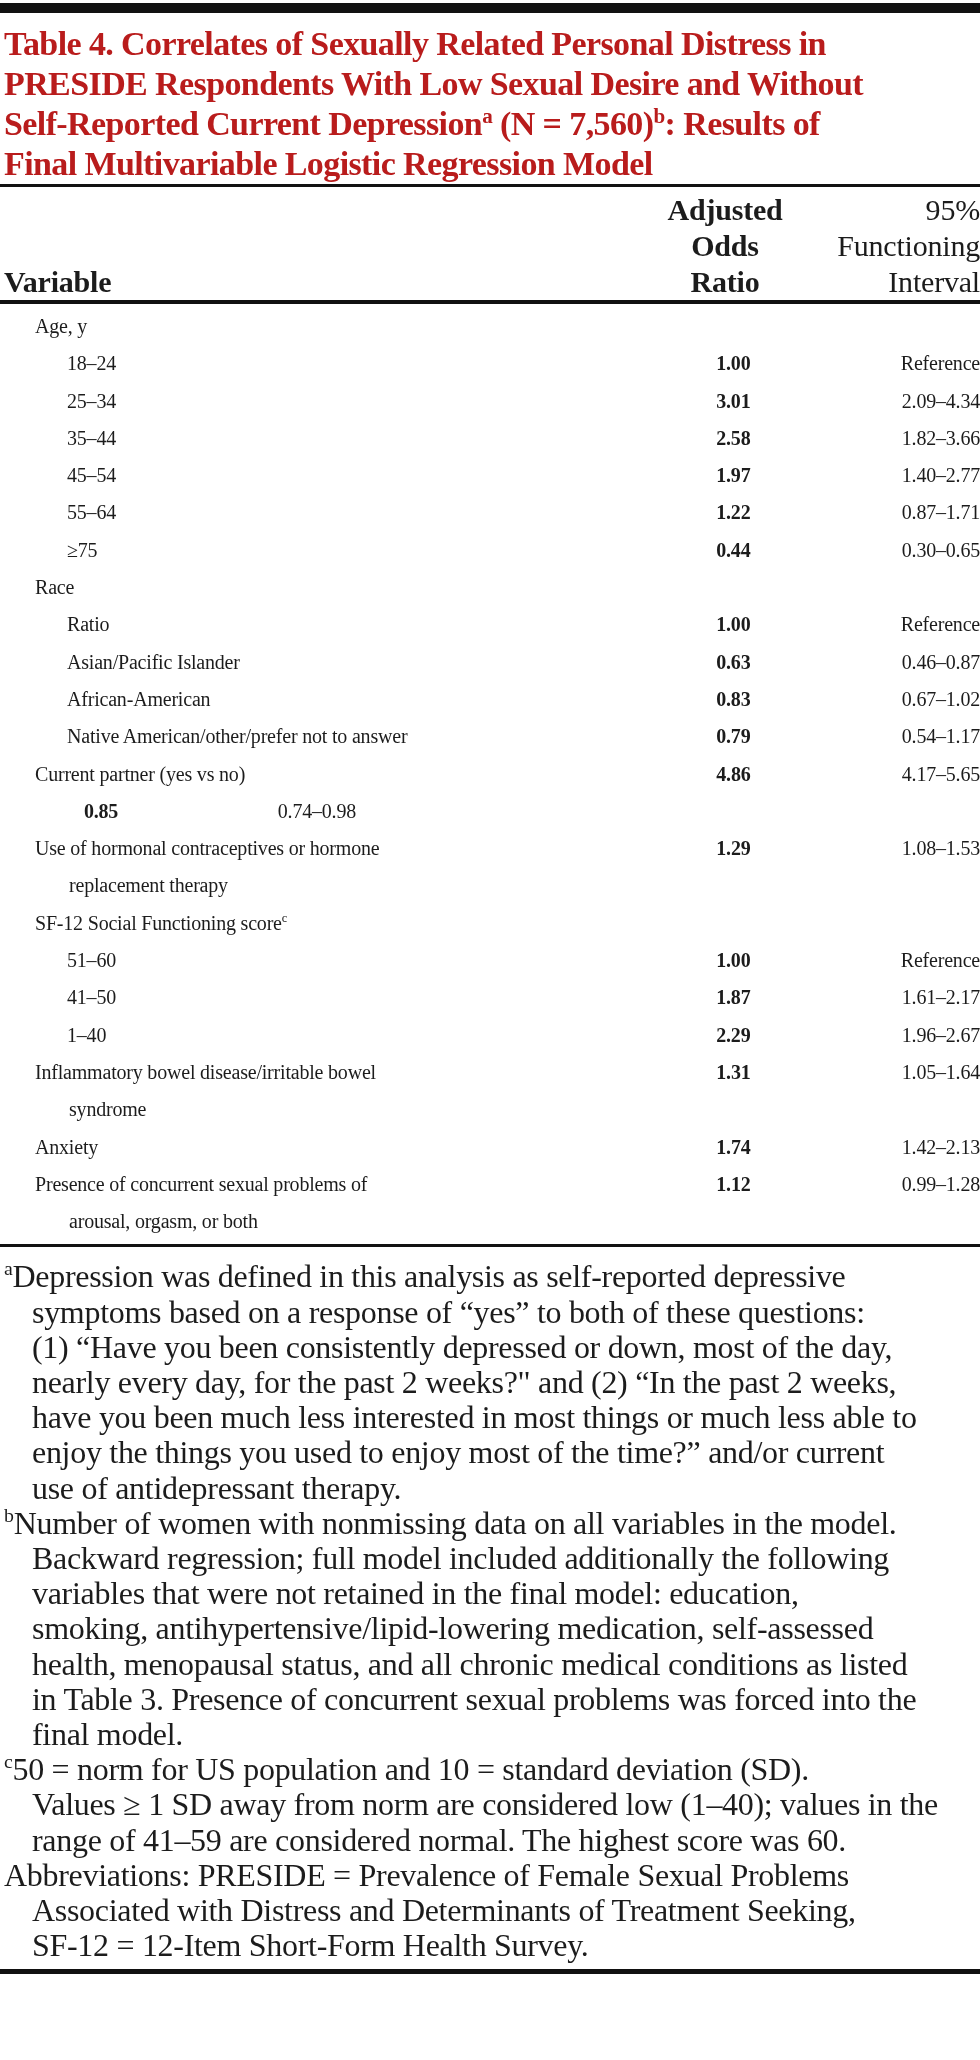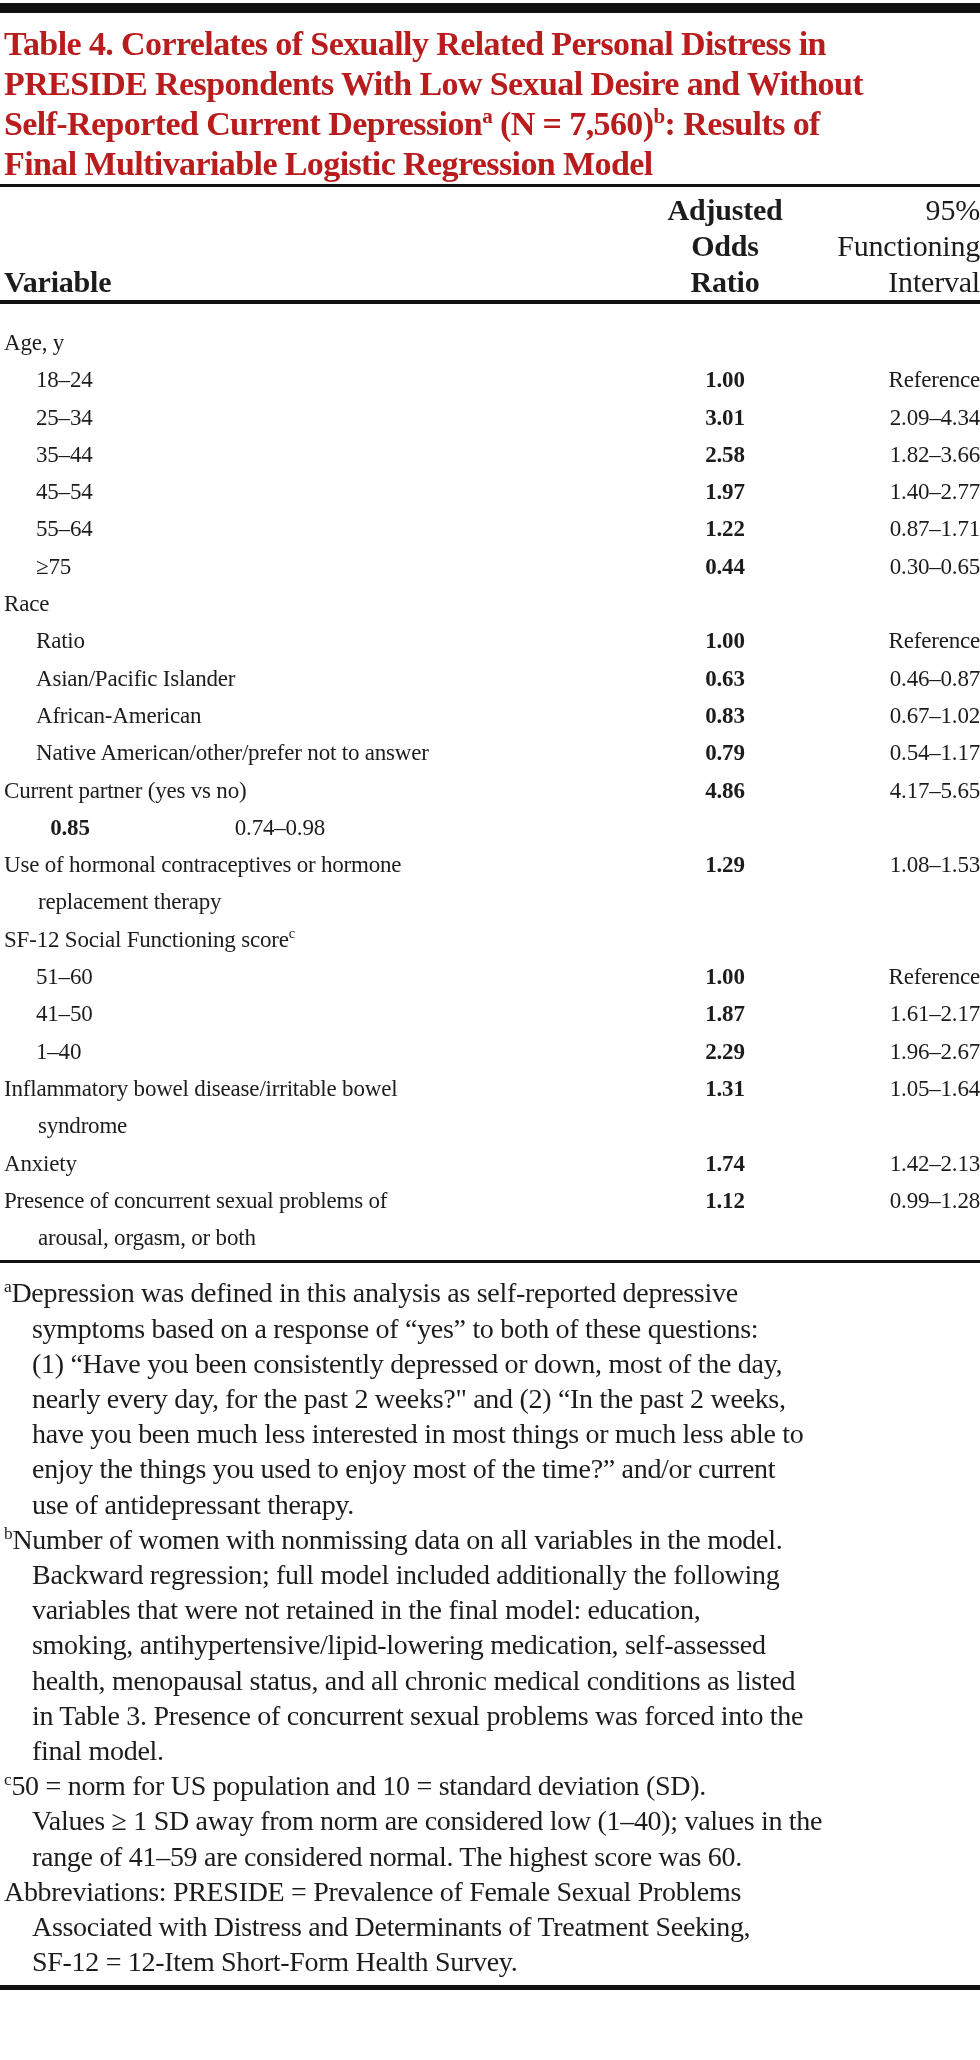--- a/index.html
+++ b/index.html
@@ -40,28 +40,28 @@
 
   .thead {
     margin-top: 5px;
     font-size: 30px; line-height: 36px; letter-spacing: -0.2px;
     align-items: flex-end;
     height: 108px;
   }
   .thead .c-var { padding-left: 4px; text-indent: 0; font-weight: bold; }
 
   .tbody {
-    margin-top: 20px;
-    font-size: 23px; line-height: 37.3px; letter-spacing: -0.2px;
+    margin-top: 4px;
+    font-size: 20px; line-height: 37.3px; letter-spacing: -0.2px; padding-left: 31px;
   }
   .c-var.sub { text-indent: 0; padding-left: 36px; }
 
   .fnotes {
     margin-top: 12px; padding: 0 2px 0 4px;
-    font-size: 28px; line-height: 35.2px; letter-spacing: -0.3px;
+    font-size: 32px; line-height: 35.2px; letter-spacing: -0.3px;
   }
   .fn {
     margin: 0; padding-left: 28px; text-indent: -28px;
     white-space: pre-line;
   }
 </style>
 </head>
 <body>
 
 <div class="sheet">

